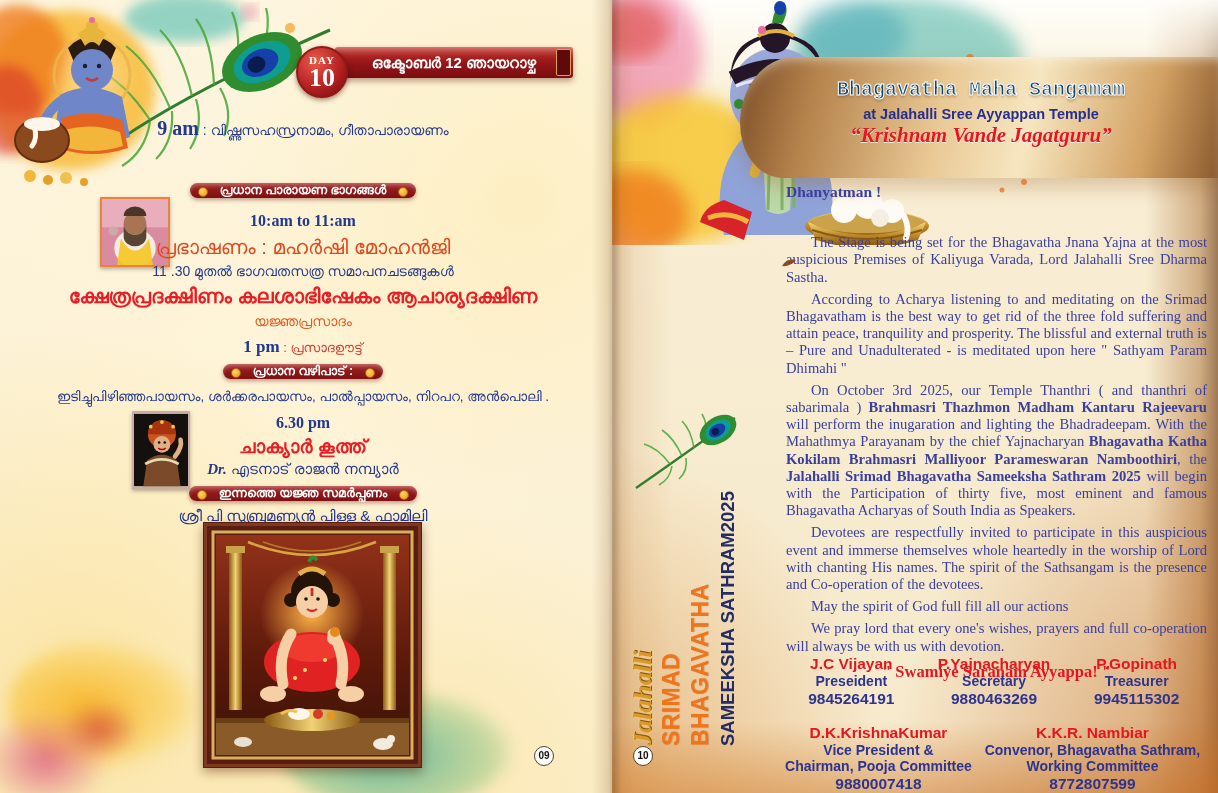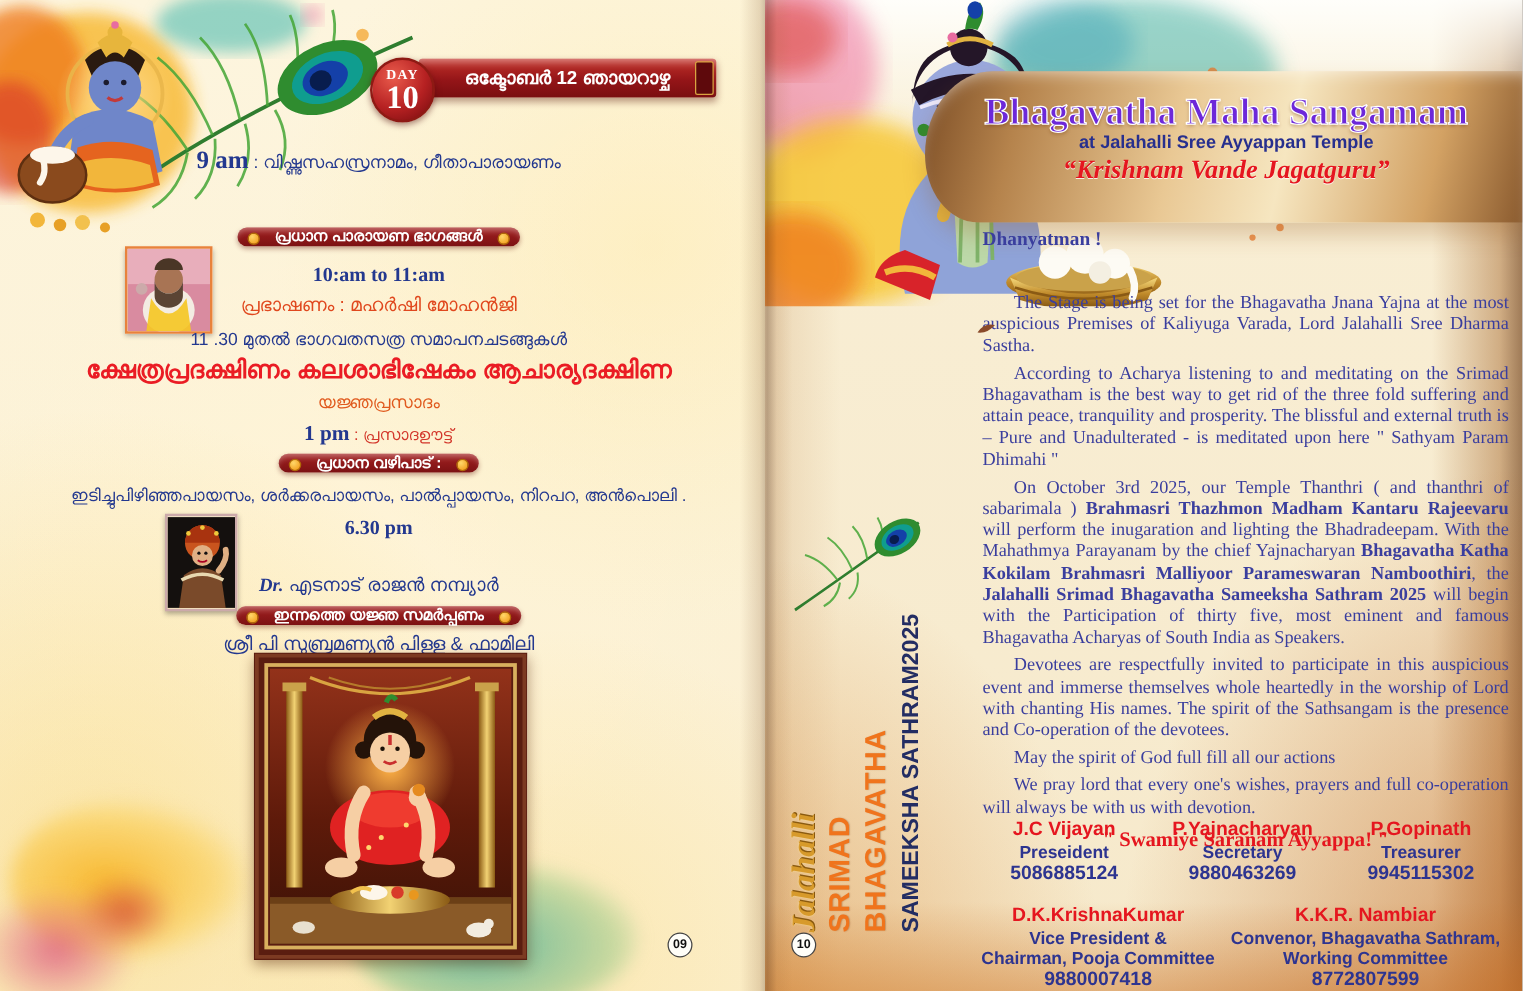--- a/index.html
+++ b/index.html
@@ -54,21 +54,21 @@
     background:linear-gradient(180deg, #a32121, #7c1113);
     border-radius:14px; color:#fff; font-size:12.5px; font-weight:bold;
     box-shadow:inset 0 5px 5px -3px rgba(255,255,255,.4), 0 2px 4px rgba(100,20,10,.4);
   }
   .pill::before, .pill::after {
     content:""; position:absolute; top:50%; margin-top:-4px; width:8px; height:8px; border-radius:50%;
     background:radial-gradient(circle at 35% 30%, #ffd769, #f0930f); border:1px solid #b06a08;
   }
   .pill::before { left:8px; } .pill::after { right:8px; }
   .l-1011  { top:212px; font-size:16px; font-weight:bold; color:#23388f; font-family:"Liberation Serif", serif; }
-  .l-prabh { top:236px; font-size:15px; color:#e0481e; }
+  .l-prabh { top:236px; font-size:20px; color:#e0481e; }
   .l-1130  { top:263px; font-size:14px; color:#23388f; }
   .l-redln { top:285px; font-size:20px; font-weight:bold; color:#ea1c24; }
   .l-yajna { top:313px; font-size:14px; color:#e05a1e; }
   .l-1pm   { top:337px; font-size:13px; color:#d3372b; }
   .l-1pm .tm { font-family:"Liberation Serif", serif; font-weight:bold; font-size:17px; color:#23388f; }
   .l-payas { top:389px; font-size:13.5px; color:#23388f; }
   .l-630   { top:414px; font-size:16px; font-weight:bold; color:#23388f; font-family:"Liberation Serif", serif; }
   .l-kooth { top:436px; font-size:19px; font-weight:bold; color:#ea1c24; }
   .l-dr    { top:460px; font-size:15px; color:#23388f; }
   .l-dr .drp { font-family:"Liberation Serif", serif; font-style:italic; font-weight:bold;margin-top:36px; }
@@ -98,22 +98,22 @@
       linear-gradient(90deg, rgba(180,115,50,.20) 0%, transparent 10%, transparent 88%, rgba(160,95,35,.45) 97%, rgba(110,60,20,.65) 100%),
       linear-gradient(#f9efd6, #f6e9cb);
   }
   .header-band {
     position:absolute; left:740px; top:57px; width:478px; height:121px; z-index:2;
     background:linear-gradient(103deg, #7d4e26 0%, #b5834c 16%, #e9c894 42%, #f6e6c0 60%, #d3a264 84%, #8a5a2e 100%);
     border-radius:90px 0 0 70px / 110px 0 0 90px;
     box-shadow:0 10px 18px rgba(150,90,30,.28), inset 0 8px 14px -8px rgba(255,255,255,.7);
   }
   .header-text { position:absolute; left:768px; top:74px; width:426px; text-align:center; z-index:3; }
-  .rh-title { font-family:Liberation Serif, serif; font-weight:bold; font-size:30px; line-height:31px;
-    color:#6d28d9; -webkit-text-stroke:1px #ffffff; text-shadow:0 2px 3px rgba(110,55,10,.45); }
+  .rh-title { font-family:Liberation Mono, monospace; font-weight:bold; font-size:20px; line-height:31px;
+    color:#0c4a6e; -webkit-text-stroke:1px #ffffff; text-shadow:0 2px 3px rgba(110,55,10,.45); }
   .rh-sub { font-size:14.5px; font-weight:bold; color:#272f8e; line-height:18px; }
   .rh-motto { font-family:"Liberation Serif", serif; font-style:italic; font-weight:bold; font-size:21px;
     color:#e5161f; line-height:25px; text-shadow:0 1px 0 rgba(255,255,255,.8); }
 
   .body-col { position:absolute; left:786px; top:183px; width:421px; z-index:3;
     font-family:"Liberation Serif", serif; font-size:14.6px; line-height:17.2px; color:#3a3e9e; }
   .salutation { font-weight:bold; font-size:15.5px; margin-bottom:6px; }
   .para { text-align:justify; text-indent:25px; margin-bottom:5px; }
   .para .b { font-weight:bold; }
   .closing { text-align:center; font-weight:bold; color:#e5161f; font-size:16.5px; margin-top:8px; text-indent:0; }
@@ -270,20 +270,21 @@
       <circle cx="30" cy="33" r="9" fill="#e0b084"></circle>
       <circle cx="27" cy="31" r="1.4" fill="#111"></circle>
         <circle cx="33" cy="31" r="1.4" fill="#111"></circle>
       <path d="M26,37 q4,3 8,0" stroke="#a02" stroke-width="1.6" fill="none"></path>
       <path d="M14,50 q16,-12 32,0 l4,28 -40,0 z" fill="#7a4a2a"></path>
       <path d="M12,54 q18,-10 36,0" stroke="#e8d8b0" stroke-width="3" fill="none"></path>
       <path d="M44,46 q8,-10 6,-18" stroke="#e0b084" stroke-width="5" stroke-linecap="round" fill="none"></path>
     </svg>
 
     <div class="lline l-630">6.30 pm</div>
+    <div class="lline l-kooth">ചാക്യാർ കൂത്ത്</div>
     <div class="lline l-dr">
       <span class="drp">Dr.</span><span> എടനാട് രാജൻ നമ്പ്യാർ</span>
     </div>
 
     <div class="pill-row pr3">
       <span class="pill">ഇന്നത്തെ യജ്ഞ സമർപ്പണം</span>
     </div>
 
     <div class="lline l-spons">ശ്രീ  പി സുബ്രമണ്യൻ പിള്ള &amp; ഫാമിലി</div>
 
@@ -448,21 +449,21 @@
     <p class="para"><span>May the spirit of God full fill all our actions</span></p>
     <p class="para"><span>We pray lord that every one's wishes, prayers and full co-operation will always  be with us with devotion.</span></p>
     <p class="para closing">" Swamiye Saranam Ayyappa! "</p>
   </div>
 
   <div class="contacts">
     <div class="crow1">
       <div class="contact">
         <div class="c-name">J.C Vijayan</div>
         <div class="c-role">Preseident</div>
-        <div class="c-phone">5086885124</div>
+        <div class="c-phone">9845264191</div>
       </div>
       <div class="contact">
         <div class="c-name">P.Yajnacharyan</div>
         <div class="c-role">Secretary</div>
         <div class="c-phone">9880463269</div>
       </div>
       <div class="contact">
         <div class="c-name">P.Gopinath</div>
         <div class="c-role">Treasurer</div>
         <div class="c-phone">9945115302</div>

